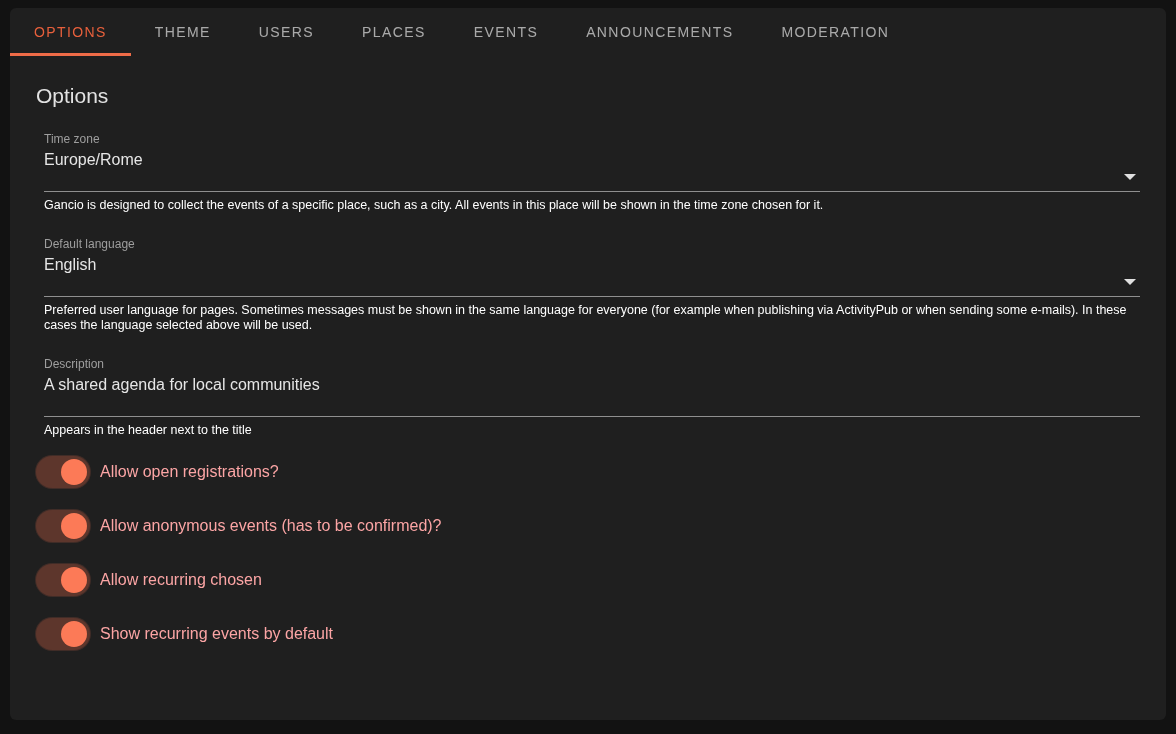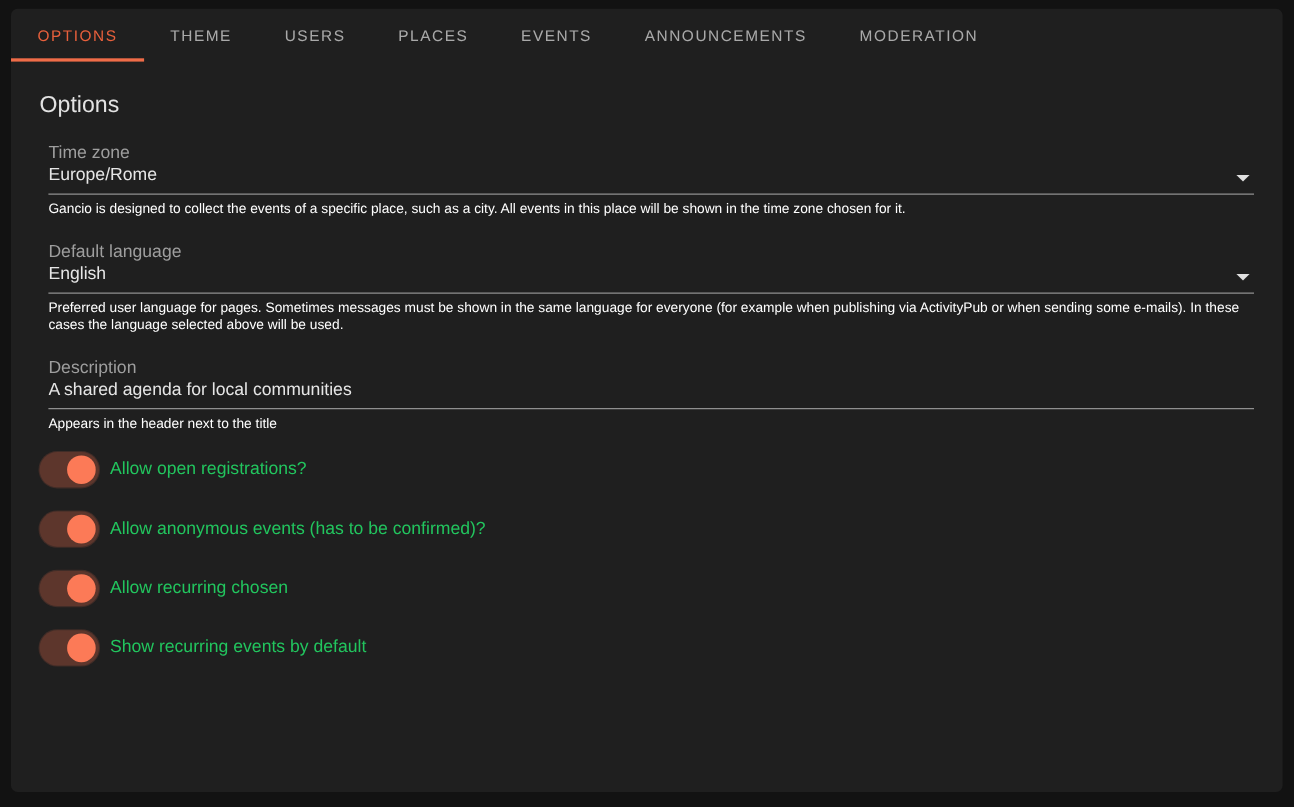--- a/index.html
+++ b/index.html
@@ -47,29 +47,29 @@
   
   .content { padding: 0 26px; }
   .page-title {
     margin-top: 28px;
     font-size: 21px;
     font-weight: 400;
     color: #e2e2e2;
   }
   .field-group { margin-left: 8px; margin-top: 24px; }
   .field-label {
-    font-size: 16px;
+    font-size: 12px;
     color: #9e9e9e;
     line-height: 15px;
   }
   .field-control {
     position: relative;
     margin-top: 3px;
     border-bottom: 1px solid rgba(255,255,255,0.5);
-    padding-bottom: 7px;
+    padding-bottom: 22px;
   }
   .field-value, .field-input {
     font-size: 16px;
     color: #e6e6e6;
     line-height: 19px;
     background: transparent;
     border: none;
     outline: none;
     width: 100%;
     font-family: "Liberation Sans", "DejaVu Sans", sans-serif;
@@ -111,21 +111,21 @@
   .switch .knob {
     position: absolute;
     top: 3px; right: 3px;
     width: 26px; height: 26px;
     border-radius: 50%;
     background: #fc7a57;
   }
   .toggle-label {
     margin-left: 10px;
     font-size: 16px;
-    color: #22c55e;
+    color: #fca5a5;
   }
 </style>
 </head>
 <body>
 
 <div class="card">
 
   <div class="tabbar">
     <div class="tab active">OPTIONS</div>
     <div class="tab">THEME</div>

